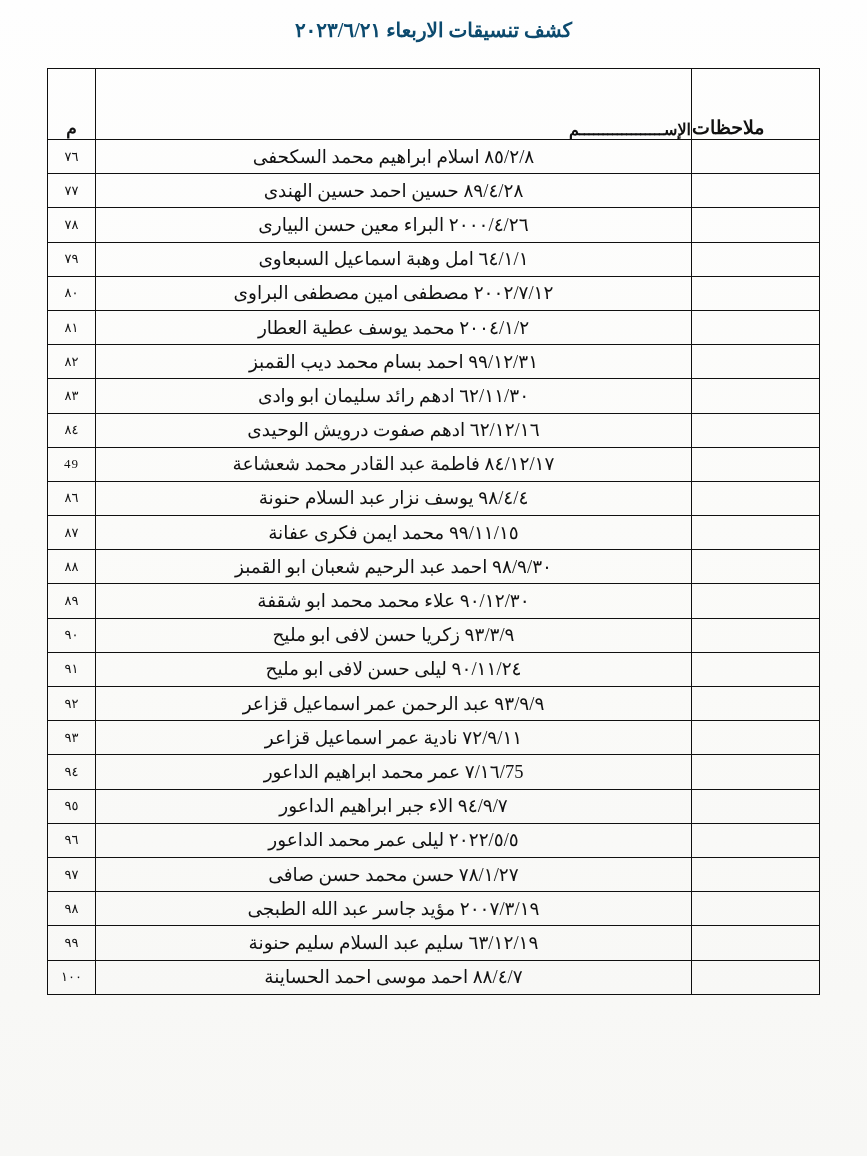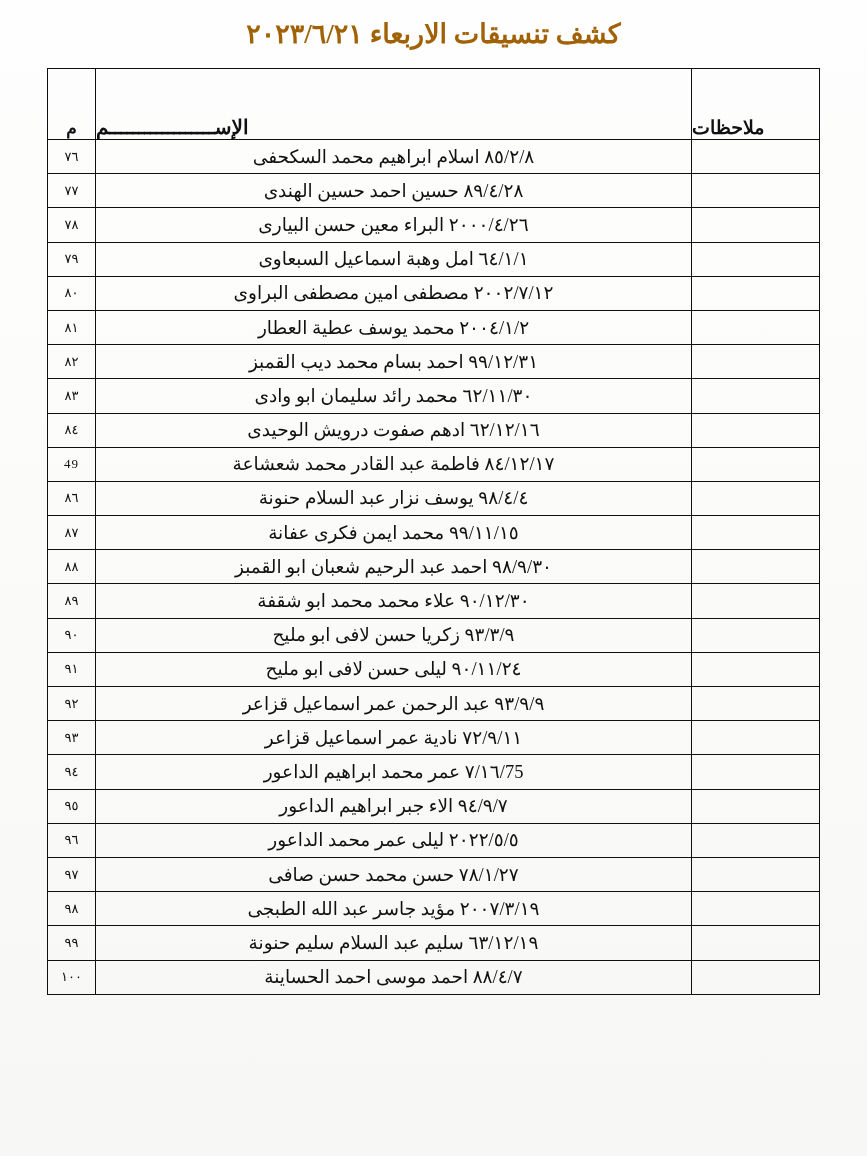--- a/index.html
+++ b/index.html
@@ -27,24 +27,24 @@
     inset: 0;
     background: linear-gradient(180deg,#fefefe 0%,#fbfbf9 45%,#f7f7f5 100%);
     pointer-events: none;
   }
   .doc-title {
     position: absolute;
     top: 18px;
     left: 0;
     right: 0;
     text-align: center;
-    font-size: 27px;
+    font-size: 20px;
     font-weight: bold;
     letter-spacing: 0.5px;
-    color: #a16207;
+    color: #0c4a6e;
   }
   .table-wrap {
     position: absolute;
     top: 68px;
     left: 48px;
     width: 772px;
   }
   table.sheet {
     width: 772px;
     border-collapse: collapse;
@@ -65,24 +65,24 @@
     font-weight: bold;
     font-size: 19px;
   }
   th.head-notes {
     font-size: 19px;
     padding-bottom: 24px;
     vertical-align: bottom;
     text-align: left;
   }
   th.head-name {
-    font-size: 20px;
+    font-size: 16px;
     vertical-align: bottom;
     padding-bottom: 10px;
-    text-align: left;
+    text-align: right;
     background: #f1f1f1;
   }
   th.head-num {
     font-size: 17px;
     vertical-align: bottom;
     padding-bottom: 8px;
     text-align: center;
   }
   tbody td {
     height: 33.2px;
@@ -156,21 +156,21 @@
             <td class="cell-name"><span class="date-text">٢٠٠٤/١/٢</span> <span class="name-text">محمد يوسف عطية العطار</span></td>
             <td class="cell-num">٨١</td>
           </tr>
           <tr>
             <td class="cell-notes"></td>
             <td class="cell-name"><span class="date-text">٩٩/١٢/٣١</span> <span class="name-text">احمد بسام محمد ديب القمبز</span></td>
             <td class="cell-num">٨٢</td>
           </tr>
           <tr>
             <td class="cell-notes"></td>
-            <td class="cell-name"><span class="date-text">٦٢/١١/٣٠</span> <span class="name-text">محمد رائد سليمان ابو وادى</span></td>
+            <td class="cell-name"><span class="date-text">٦٢/١١/٣٠</span> <span class="name-text">ادهم رائد سليمان ابو وادى</span></td>
             <td class="cell-num">٨٣</td>
           </tr>
           <tr>
             <td class="cell-notes"></td>
             <td class="cell-name"><span class="date-text">٦٢/١٢/١٦</span> <span class="name-text">ادهم صفوت درويش الوحيدى</span></td>
             <td class="cell-num">٨٤</td>
           </tr>
           <tr>
             <td class="cell-notes"></td>
             <td class="cell-name"><span class="date-text">٨٤/١٢/١٧</span> <span class="name-text">فاطمة عبد القادر محمد شعشاعة</span></td>

